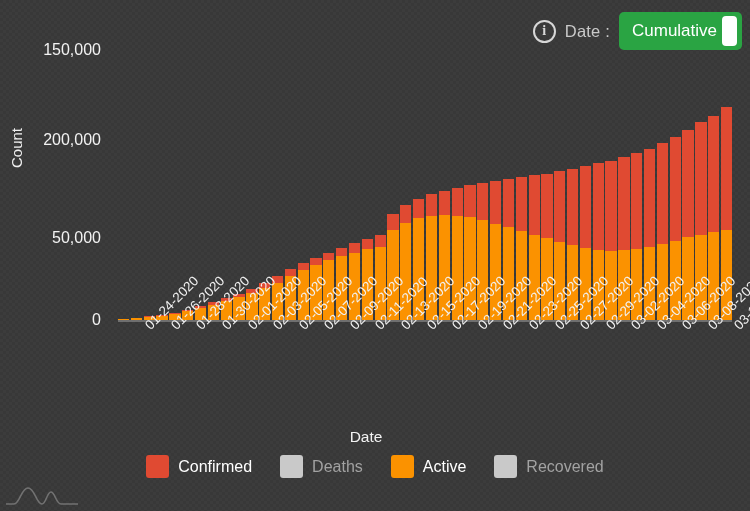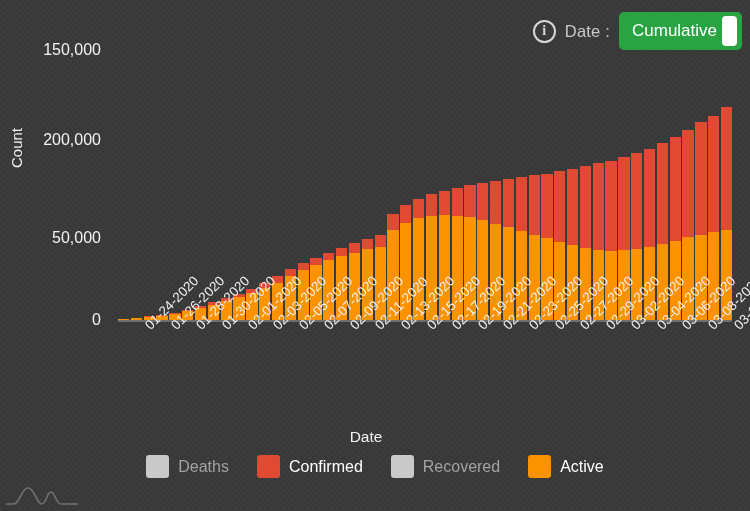--- a/index.html
+++ b/index.html
@@ -342,34 +342,34 @@
         <div class="xtick" style="left: 535.854px; width: 0px;">03-04-2020</div>
         <div class="xtick" style="left: 561.438px; width: 0px;">03-06-2020</div>
         <div class="xtick" style="left: 587.021px; width: 0px;">03-08-2020</div>
         <div class="xtick" style="left: 612.604px; width: 0px;">03-10-2020</div>
       </div>
     <div class="xaxis-title">Date</div>
   </div>
 
   <div class="legend" id="legend">
       <div class="leg-item">
+        <span class="leg-swatch" style="background: rgb(224, 74, 50);"></span>
+        <span class="leg-text" style="color: rgb(255, 255, 255);">Confirmed</span>
+      </div>
+      <div class="leg-item">
         <span class="leg-swatch" style="background: rgb(201, 201, 201);"></span>
         <span class="leg-text" style="color: rgb(162, 162, 162);">Deaths</span>
       </div>
       <div class="leg-item">
-        <span class="leg-swatch" style="background: rgb(224, 74, 50);"></span>
-        <span class="leg-text" style="color: rgb(255, 255, 255);">Confirmed</span>
+        <span class="leg-swatch" style="background: rgb(251, 146, 0);"></span>
+        <span class="leg-text" style="color: rgb(255, 255, 255);">Active</span>
       </div>
       <div class="leg-item">
         <span class="leg-swatch" style="background: rgb(201, 201, 201);"></span>
         <span class="leg-text" style="color: rgb(162, 162, 162);">Recovered</span>
       </div>
-      <div class="leg-item">
-        <span class="leg-swatch" style="background: rgb(251, 146, 0);"></span>
-        <span class="leg-text" style="color: rgb(255, 255, 255);">Active</span>
-      </div>
     </div>
 
   <svg class="footer-icon" viewBox="0 0 78 30">
     <path d="M2 25 L10 25 C16 25 17 9 24 9 C31 9 32 25 38 25 C42 25 43 13 47 13 C51 13 52 25 57 25 L74 25" fill="none" stroke="#b5b5b5" stroke-width="1.6"></path>
   </svg>
 
 </div>
 
 </body></html>

